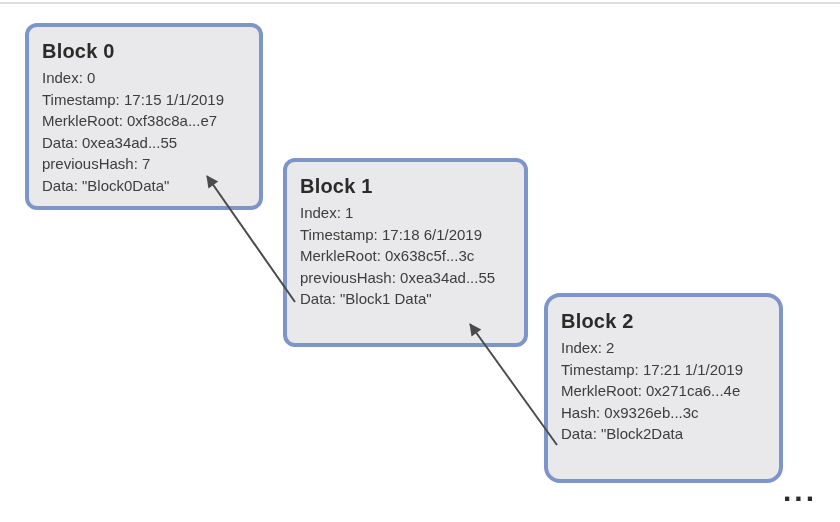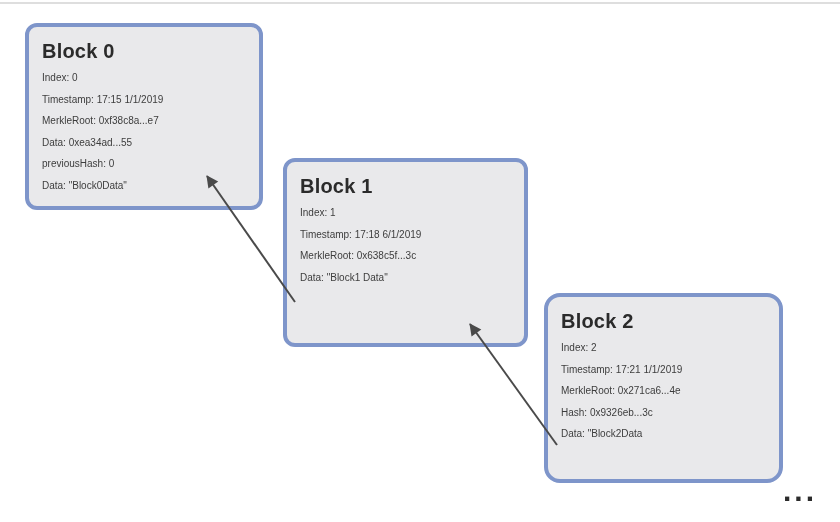--- a/index.html
+++ b/index.html
@@ -40,21 +40,21 @@
   .block-card.b2 { left: 544px; top: 293px; width: 239px; height: 190px; border-radius: 16px; }
   .block-title {
     font-size: 20px;
     font-weight: bold;
     color: var(--title-text);
     line-height: 26px;
     margin-bottom: 3px;
     letter-spacing: 0.2px;
   }
   .block-line {
-    font-size: 10px;
+    font-size: 15px;
     color: var(--body-text);
     line-height: 21.5px;
     white-space: nowrap;
   }
   .arrow-layer {
     position: absolute;
     left: 0; top: 0;
     width: 840px; height: 522px;
     z-index: 2;
     pointer-events: none;
@@ -78,29 +78,30 @@
 <div class="canvas">
 
   <div class="top-divider"></div>
 
   <div class="block-card b0">
     <div class="block-title">Block 0</div>
     <div class="block-line">Index: 0</div>
     <div class="block-line">Timestamp: 17:15 1/1/2019</div>
     <div class="block-line">MerkleRoot: 0xf38c8a...e7</div>
     <div class="block-line">Data: 0xea34ad...55</div>
-    <div class="block-line">previousHash: 0</div>
+    <div class="block-line">previousHash: 7</div>
     <div class="block-line">Data: "Block0Data"</div>
   </div>
 
   <div class="block-card b1">
     <div class="block-title">Block 1</div>
     <div class="block-line">Index: 1</div>
     <div class="block-line">Timestamp: 17:18 6/1/2019</div>
     <div class="block-line">MerkleRoot: 0x638c5f...3c</div>
+    <div class="block-line">previousHash: 0xea34ad...55</div>
     <div class="block-line">Data: "Block1 Data"</div>
   </div>
 
   <div class="block-card b2">
     <div class="block-title">Block 2</div>
     <div class="block-line">Index: 2</div>
     <div class="block-line">Timestamp: 17:21 1/1/2019</div>
     <div class="block-line">MerkleRoot: 0x271ca6...4e</div>
     <div class="block-line">Hash: 0x9326eb...3c</div>
     <div class="block-line">Data: "Block2Data</div>

